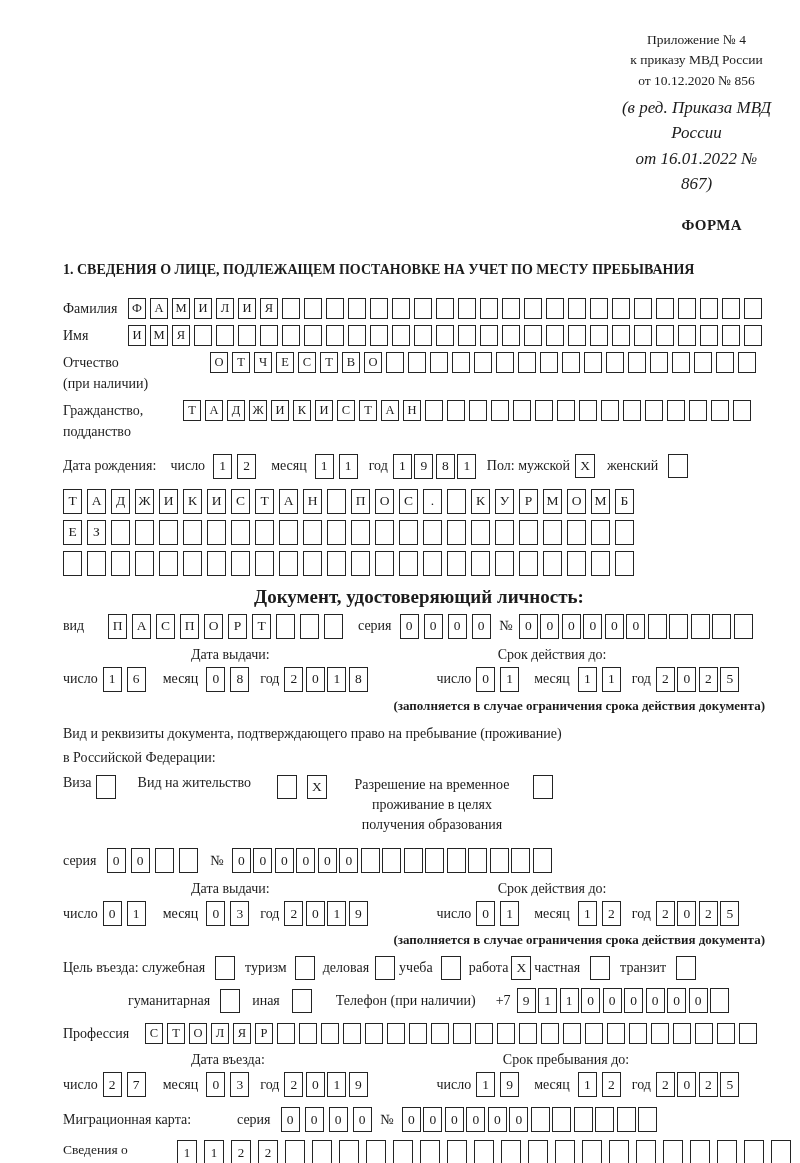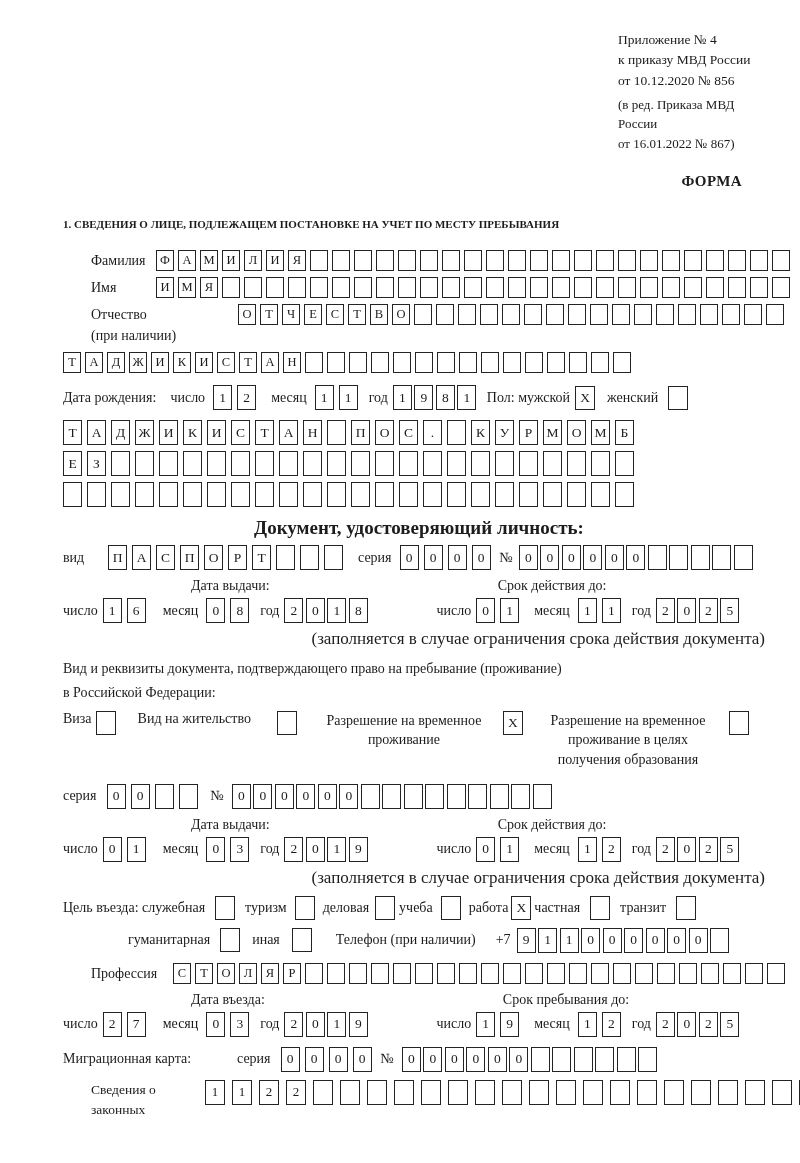--- a/index.html
+++ b/index.html
@@ -1,40 +1,40 @@
 <!DOCTYPE html>
 <html><head>
 <meta charset="utf-8">
 <style>
   html,body{margin:0;padding:0;background:#fff;}
   .page{width:800px;min-height:1163px;box-sizing:border-box;background:#fff;
         padding:30px 25px 14px 63px;font-family:"Liberation Serif",serif;color:#1c1c1c;}
   
-  .topright{margin-left:555px;font-size:13.5px;line-height:1.5;}
-  .topright .ed{font-size:13px;}
+  .topright{margin-left:555px;font-size:13.5px;line-height:1.5;text-align:center;}
+  .topright .ed{font-size:17px;font-style:italic;}
   .edwrap{margin-top:4px;}
   .forma{text-align:right;margin:20px 33px 0 0;font-weight:bold;font-size:15px;letter-spacing:.4px;}
   .title{text-align:center;font-weight:bold;font-size:15.5px;line-height:1.5;margin-top:20px;letter-spacing:.2px;}
   .blank-line{display:inline-block;width:56px;border-bottom:2px solid #2a2a2a;height:4px;margin-left:10px;}
-  .sect{font-weight:bold;font-size:11px;margin-top:28px;margin-bottom:20px;}
+  .sect{font-weight:bold;font-size:14px;margin-top:28px;margin-bottom:20px;}
   
   .frow{display:flex;align-items:center;margin-bottom:6px;}
   .frow.top{align-items:flex-start;}
-  .flabel{font-size:14px;flex-shrink:0;line-height:1.5;margin-left:28px;}
+  .flabel{font-size:14px;flex-shrink:0;line-height:1.5;}
   .il{font-size:14px;flex-shrink:0;}
   .cells{display:flex;flex-shrink:0;}
   .cell{border:1.6px solid #242424;box-sizing:border-box;display:flex;align-items:center;justify-content:center;flex-shrink:0;}
   .cells-s .cell{width:18px;height:21px;margin-right:4px;font-size:12.5px;}
   .cells-m .cell{width:19px;height:25px;margin-right:5px;font-size:13.5px;}
   .cells-t .cell{margin-right:2.5px;}
   .cells-r .cell{width:20px;height:25px;margin-right:7px;font-size:13px;}
   .cells-cb .cell{width:20px;height:24px;font-size:13.5px;}
   .dochead{text-align:center;font-weight:bold;font-size:19px;margin:10px 0 6px 0;}
   .dhead{display:flex;font-size:14px;margin:8px 0 4px 0;}
-  .note{font-size:17px;text-align:right;margin:3px 10px 8px 0;}
+  .note{font-size:13px;text-align:right;margin:3px 10px 8px 0;font-weight:bold;}
   .plain{font-size:14px;line-height:1.7;}
   .cb2{width:178px;text-align:center;font-size:14px;line-height:1.4;}
   .cb3{width:186px;text-align:center;font-size:14px;line-height:1.4;}
 </style>
 </head>
 <body>
 
 <div class="page">
 
   <div class="topright">
@@ -150,20 +150,24 @@
         <div class="cell"></div>
         <div class="cell"></div>
         <div class="cell"></div>
         <div class="cell"></div>
         <div class="cell"></div>
         <div class="cell"></div>
       </div>
   </div>
 
   <div class="frow top">
+    <div class="flabel" style="width:120px">
+      <div>Гражданство,</div>
+      <div>подданство</div>
+    </div>
     <div class="cells cells-s">
         <div class="cell">Т</div>
         <div class="cell">А</div>
         <div class="cell">Д</div>
         <div class="cell">Ж</div>
         <div class="cell">И</div>
         <div class="cell">К</div>
         <div class="cell">И</div>
         <div class="cell">С</div>
         <div class="cell">Т</div>
@@ -387,21 +391,20 @@
 
   <div class="frow top" style="margin-top:6px">
     <span class="il">Виза</span>
     <div class="cells cells-cb" style="margin-left:4px">
         <div class="cell"></div>
       </div>
     <span class="il" style="margin-left:22px">Вид на жительство</span>
     <div class="cells cells-cb" style="margin-left:26px">
         <div class="cell"></div>
       </div>
-    <div class="cb2" style="margin-left:18px">Разрешение на временное проживание</div>
     <div class="cells cells-cb" style="margin-left:10px">
         <div class="cell">X</div>
       </div>
     <div class="cb3" style="margin-left:12px">Разрешение на временное проживание в целях получения образования</div>
     <div class="cells cells-cb" style="margin-left:8px">
         <div class="cell"></div>
       </div>
   </div>
 
   <div class="frow" style="margin-top:14px">

